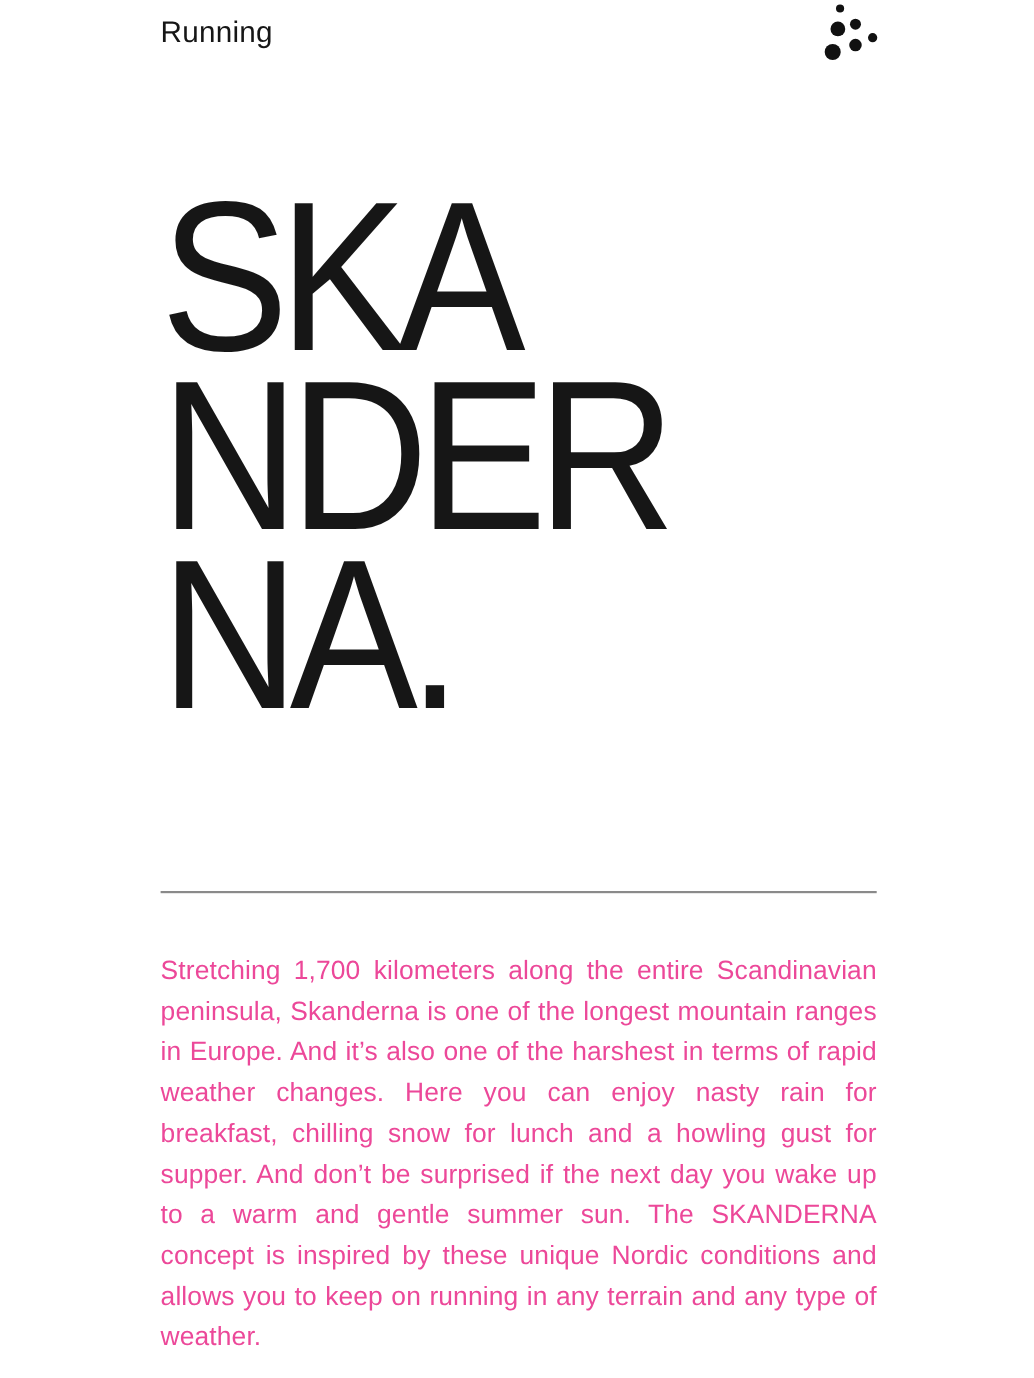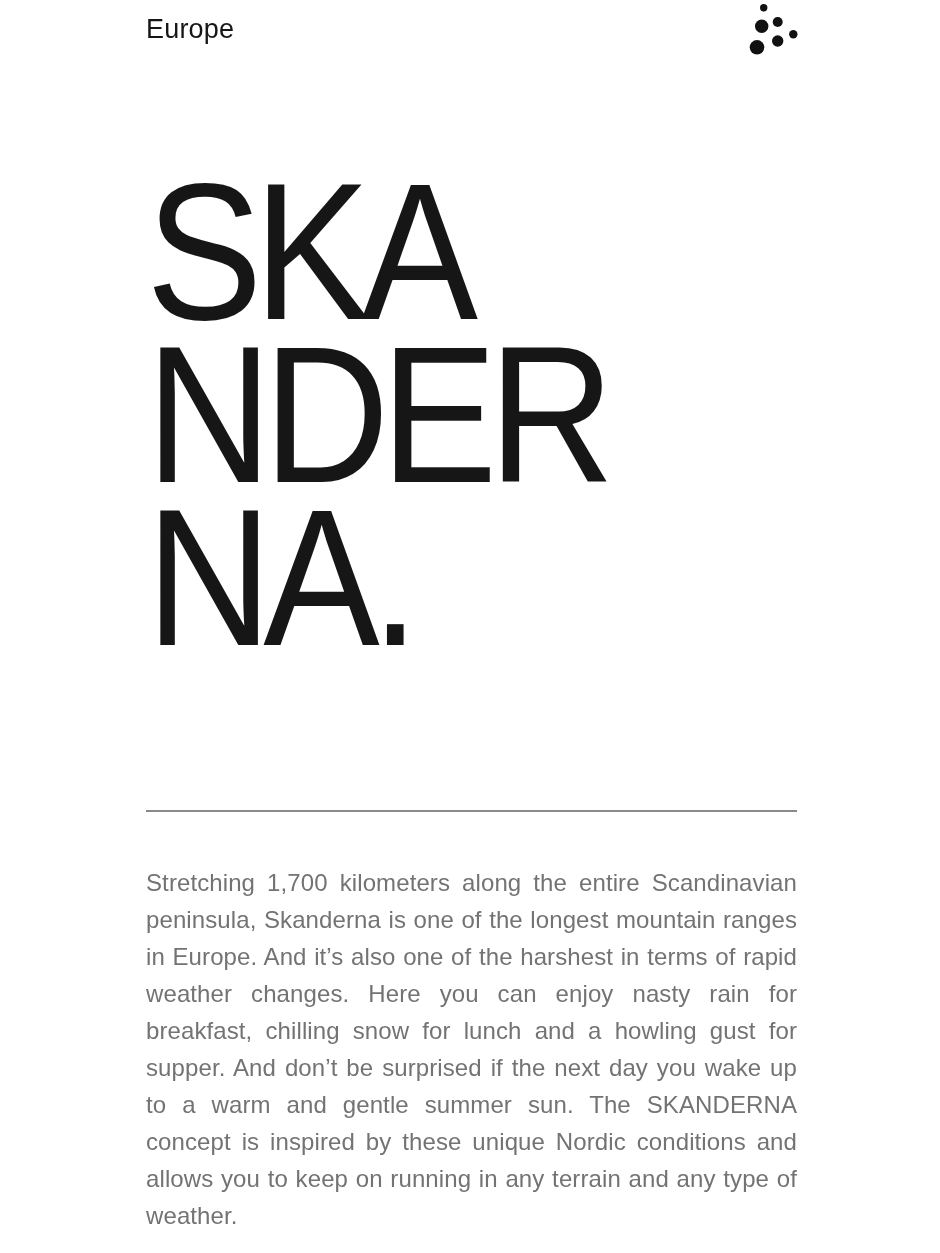--- a/index.html
+++ b/index.html
@@ -62,31 +62,31 @@
     background: #8a8a8a;
     margin-top: 151px;
     width: 100%;
   }
   
   .intro {
     margin-top: 52px;
     font-size: 24px;
     line-height: 37px;
     text-align: justify;
-    color: #737373;
+    color: #ec4899;
     letter-spacing: 0.1px;
   }
 </style>
 </head>
 <body>
 
 <div class="page">
 
   <div class="topbar">
-    <a class="category">Europe</a>
+    <a class="category">Running</a>
 
     <div class="brand-logo">
       <span>
         <svg viewBox="0 0 54 53" xmlns="http://www.w3.org/2000/svg" fill="#111111">
           <circle cx="16.7" cy="5.7" r="3.7"></circle>
           <circle cx="30.7" cy="20" r="5"></circle>
           <circle cx="14.7" cy="24.3" r="6.7"></circle>
           <circle cx="46.3" cy="32.3" r="4.2"></circle>
           <circle cx="30.7" cy="39" r="5.7"></circle>
           <circle cx="10" cy="45.3" r="7.3"></circle>

